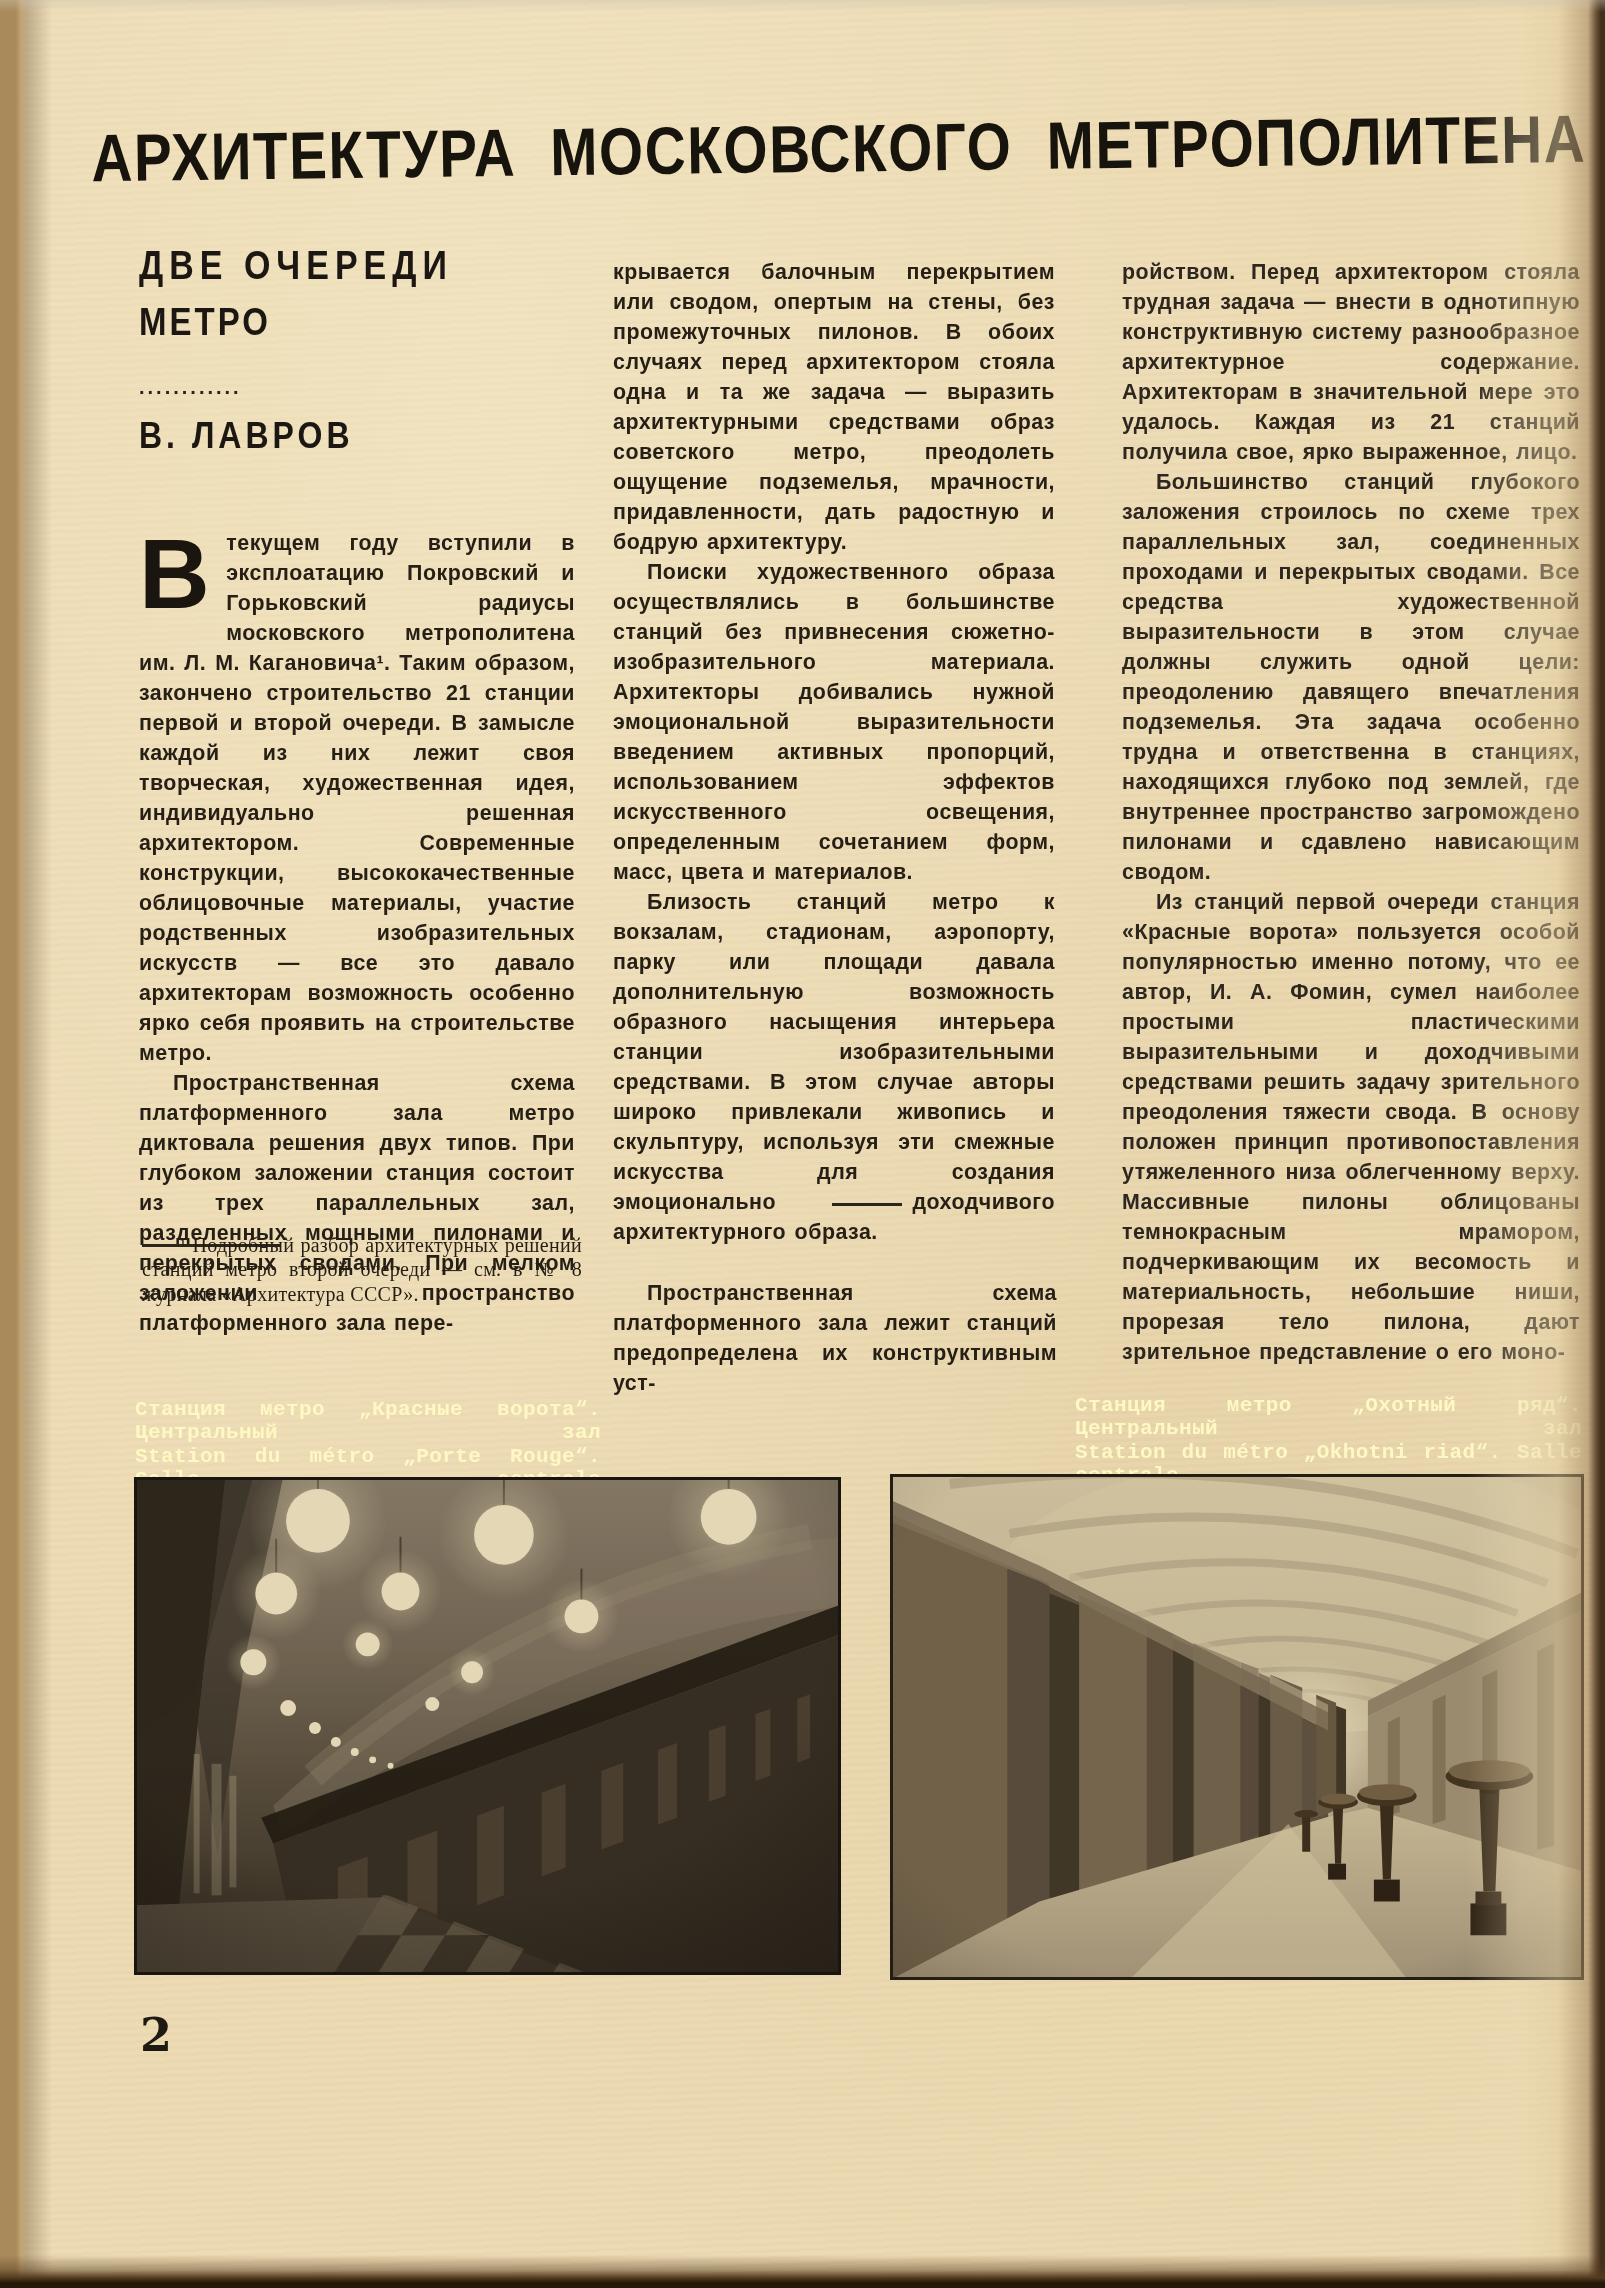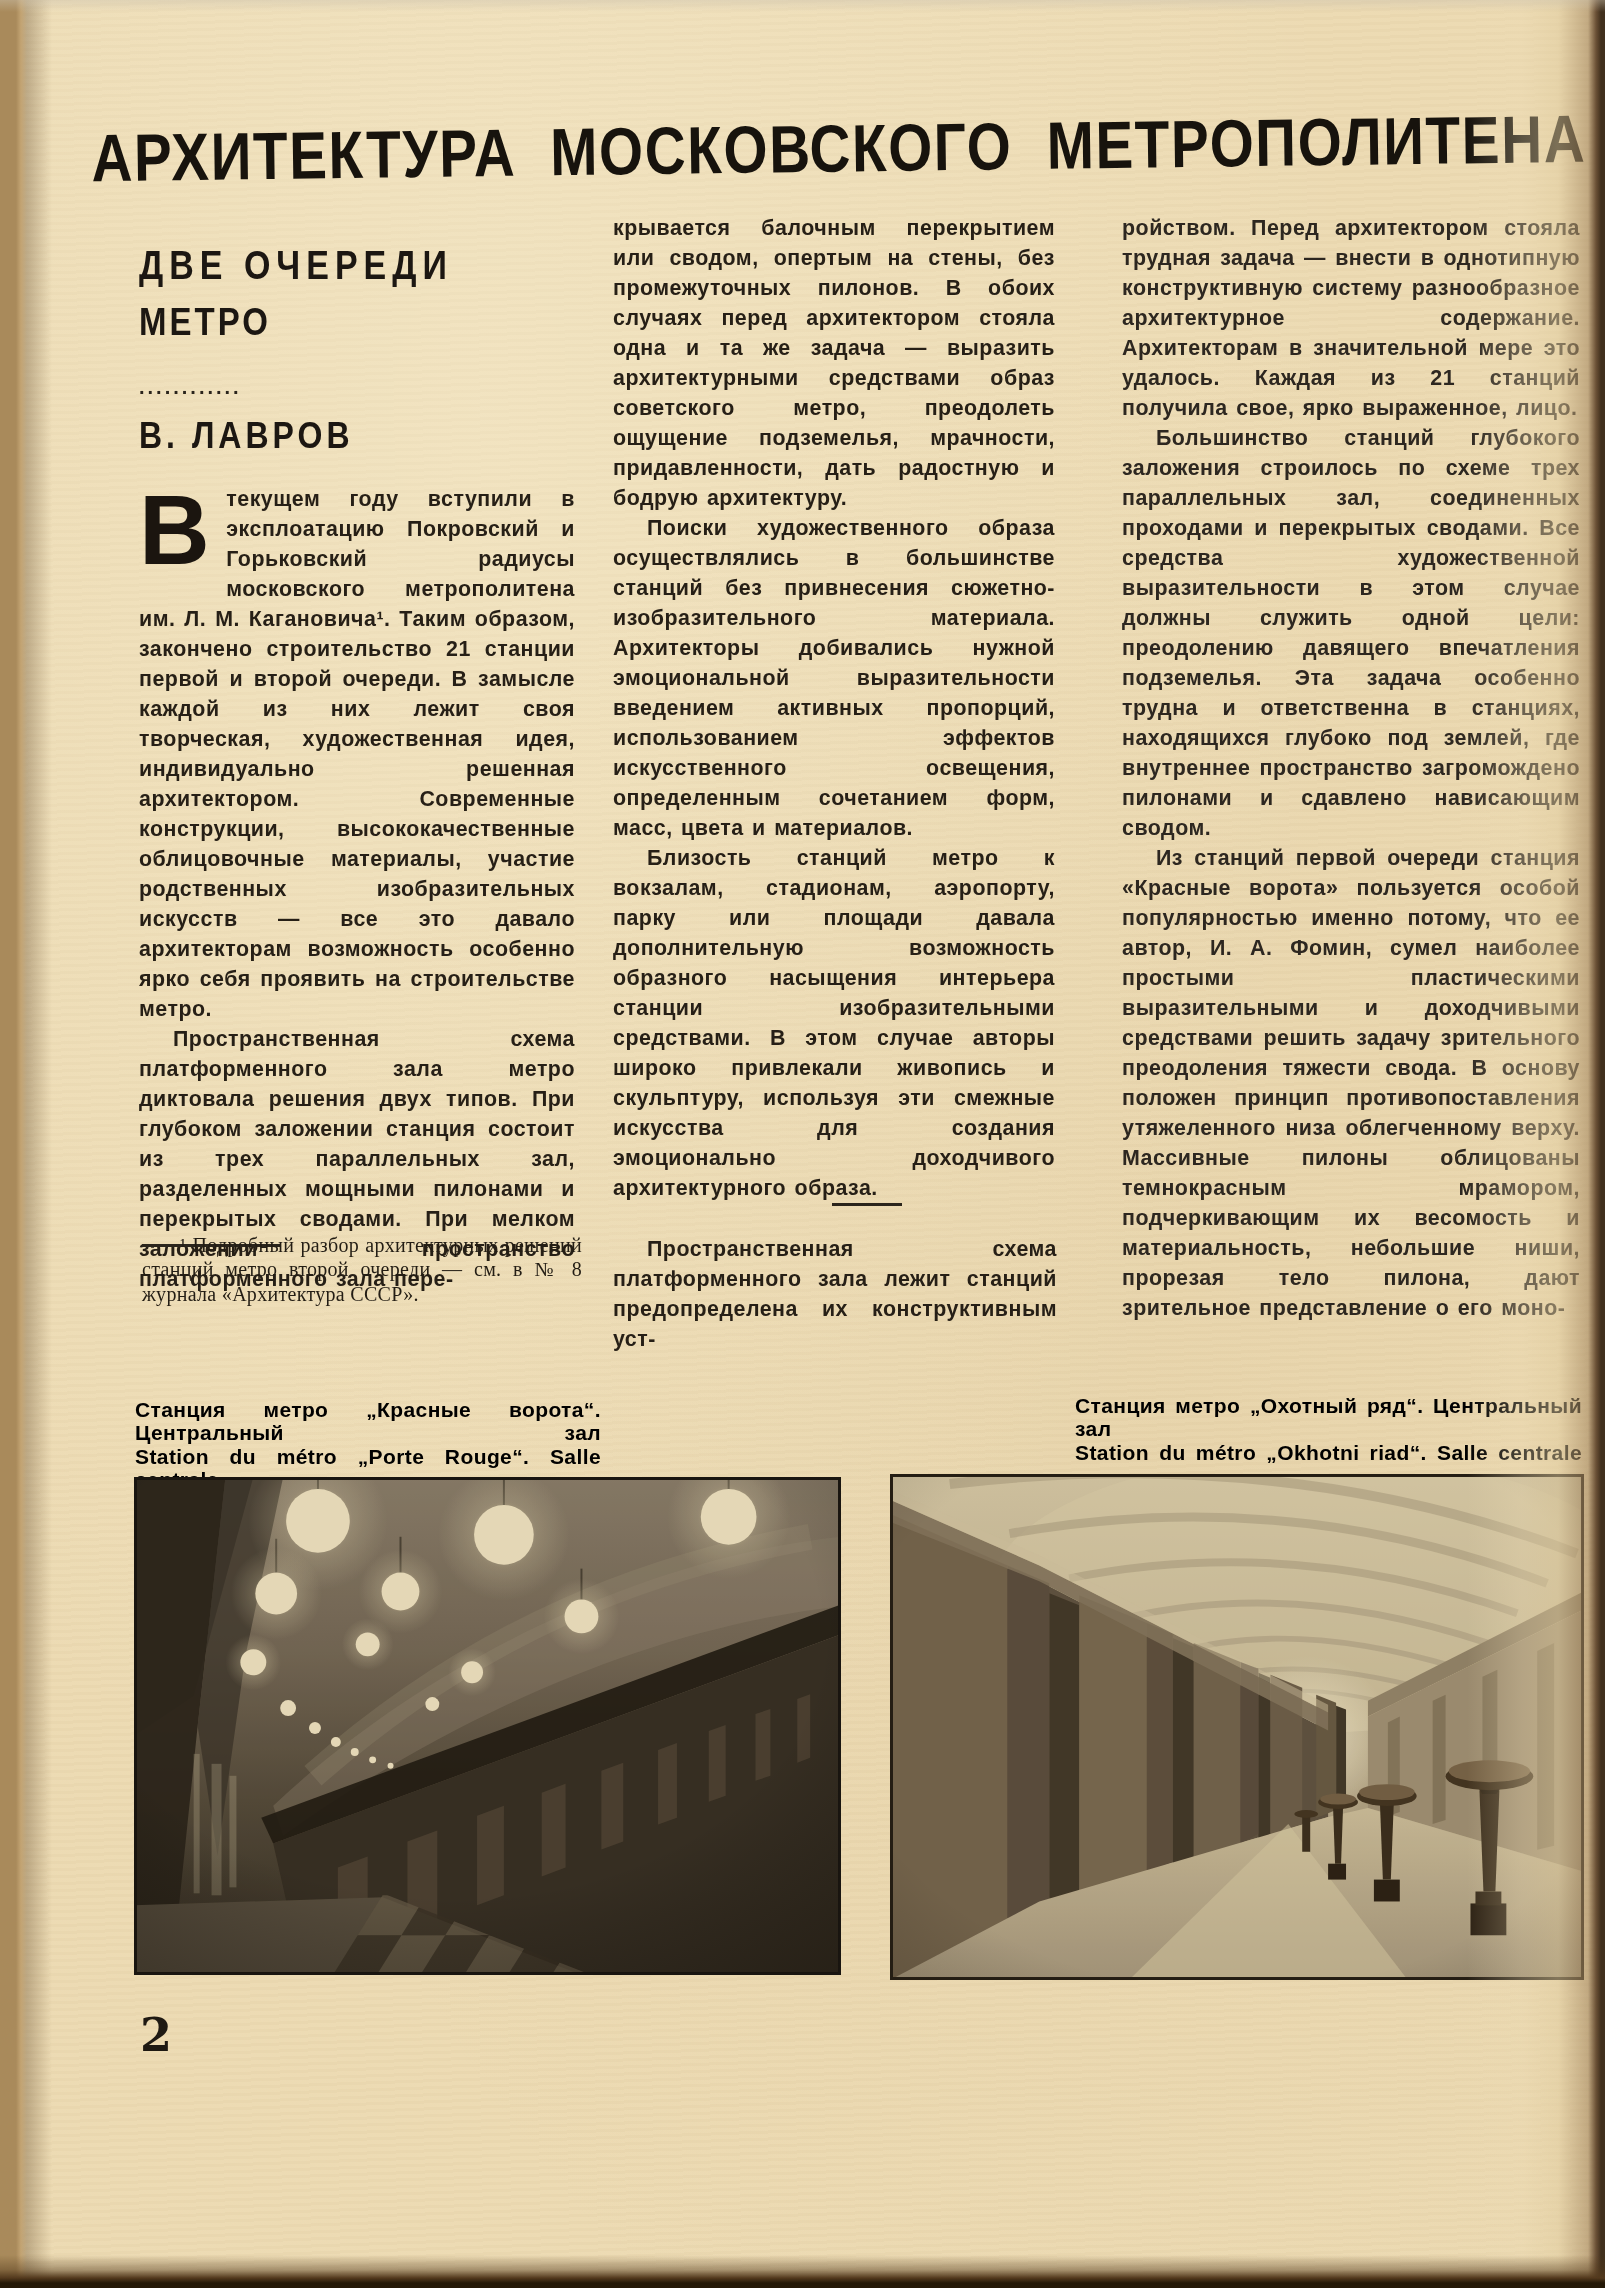--- a/index.html
+++ b/index.html
@@ -27,36 +27,36 @@
     white-space:nowrap;transform:rotate(-0.75deg);color:#17130d;}
   .page-title .stretch{display:inline-block;font-weight:700;font-size:54px;letter-spacing:1.5px;
     word-spacing:16px;transform:scale(1.05,1.24);transform-origin:center;}
   .colhead{position:absolute;left:139px;width:436px;font-weight:700;color:#1c1712;z-index:2;}
   .colhead .stretch{display:inline-block;transform:scaleY(1.18);transform-origin:center top;}
   .head1{top:242px;font-size:34px;letter-spacing:6px;}
   .head2{top:300px;font-size:33px;letter-spacing:3px;}
   .dots{top:376px;font-size:20px;letter-spacing:3px;font-weight:700;color:#2a241c;}
   .author{top:414px;font-size:32px;letter-spacing:4px;}
   .bodycol{position:absolute;text-align:justify;font-weight:700;font-size:21.4px;line-height:30px;
-    letter-spacing:0.5px;word-spacing:2px;color:#261f16;z-index:2;hyphens:auto;-webkit-hyphens:auto;}
+    letter-spacing:0.5px;word-spacing:2px;color:#261f16;z-index:2;hyphens:auto;margin-top:44px;-webkit-hyphens:auto;}
   .col1{left:139px;top:484px;width:436px;}
   .col2{left:613px;top:213px;width:442px;}
   .col2b{left:613px;top:1234px;width:444px;}
   .col3{left:1122px;top:213px;width:458px;color:#2d2720;}
   .para{margin:0;text-indent:34px;}
   .para.flush{text-indent:0;}
   .dropcap{float:left;font-weight:700;font-size:98px;line-height:84px;padding:4px 16px 14px 0;color:#1b150f;}
   .rule{position:absolute;background:#2b251c;z-index:2;}
   .fn-rule{left:142px;top:1244px;width:139px;height:3px;}
   .mid-rule{left:832px;top:1203px;width:70px;height:3px;}
   .footnote{position:absolute;left:142px;top:1233px;width:440px;z-index:2;
     font-family:"Liberation Serif",serif;font-size:20px;line-height:24.4px;text-align:justify;
     text-indent:38px;color:#231d14;letter-spacing:0.3px;}
-  .caption{position:absolute;z-index:2;font-family:Liberation Sans, sans-serif;font-weight:700;
-    font-size:21px;line-height:23.4px;color:#000000;text-align:justify;text-align-last:justify;letter-spacing:0.4px;}
+  .caption{position:absolute;z-index:2;font-family:Liberation Mono, monospace;font-weight:700;
+    font-size:21px;line-height:23.4px;color:#fef9c3;text-align:justify;text-align-last:justify;letter-spacing:0.4px;}
   .cap-left{left:135px;top:1398px;width:466px;}
   .cap-right{left:1075px;top:1394px;width:507px;}
   .caption span{display:block;}
   .pageno{position:absolute;left:140px;top:2008px;z-index:2;font-family:"DejaVu Serif",serif;
     font-weight:700;font-size:46px;color:#1e1912;}
   
   .photo{position:absolute;z-index:2;}
   .photo svg{display:block;width:100%;height:100%;}
   .photo-left{left:134px;top:1477px;width:707px;height:498px;}
   .photo-right{left:890px;top:1474px;width:694px;height:506px;}

